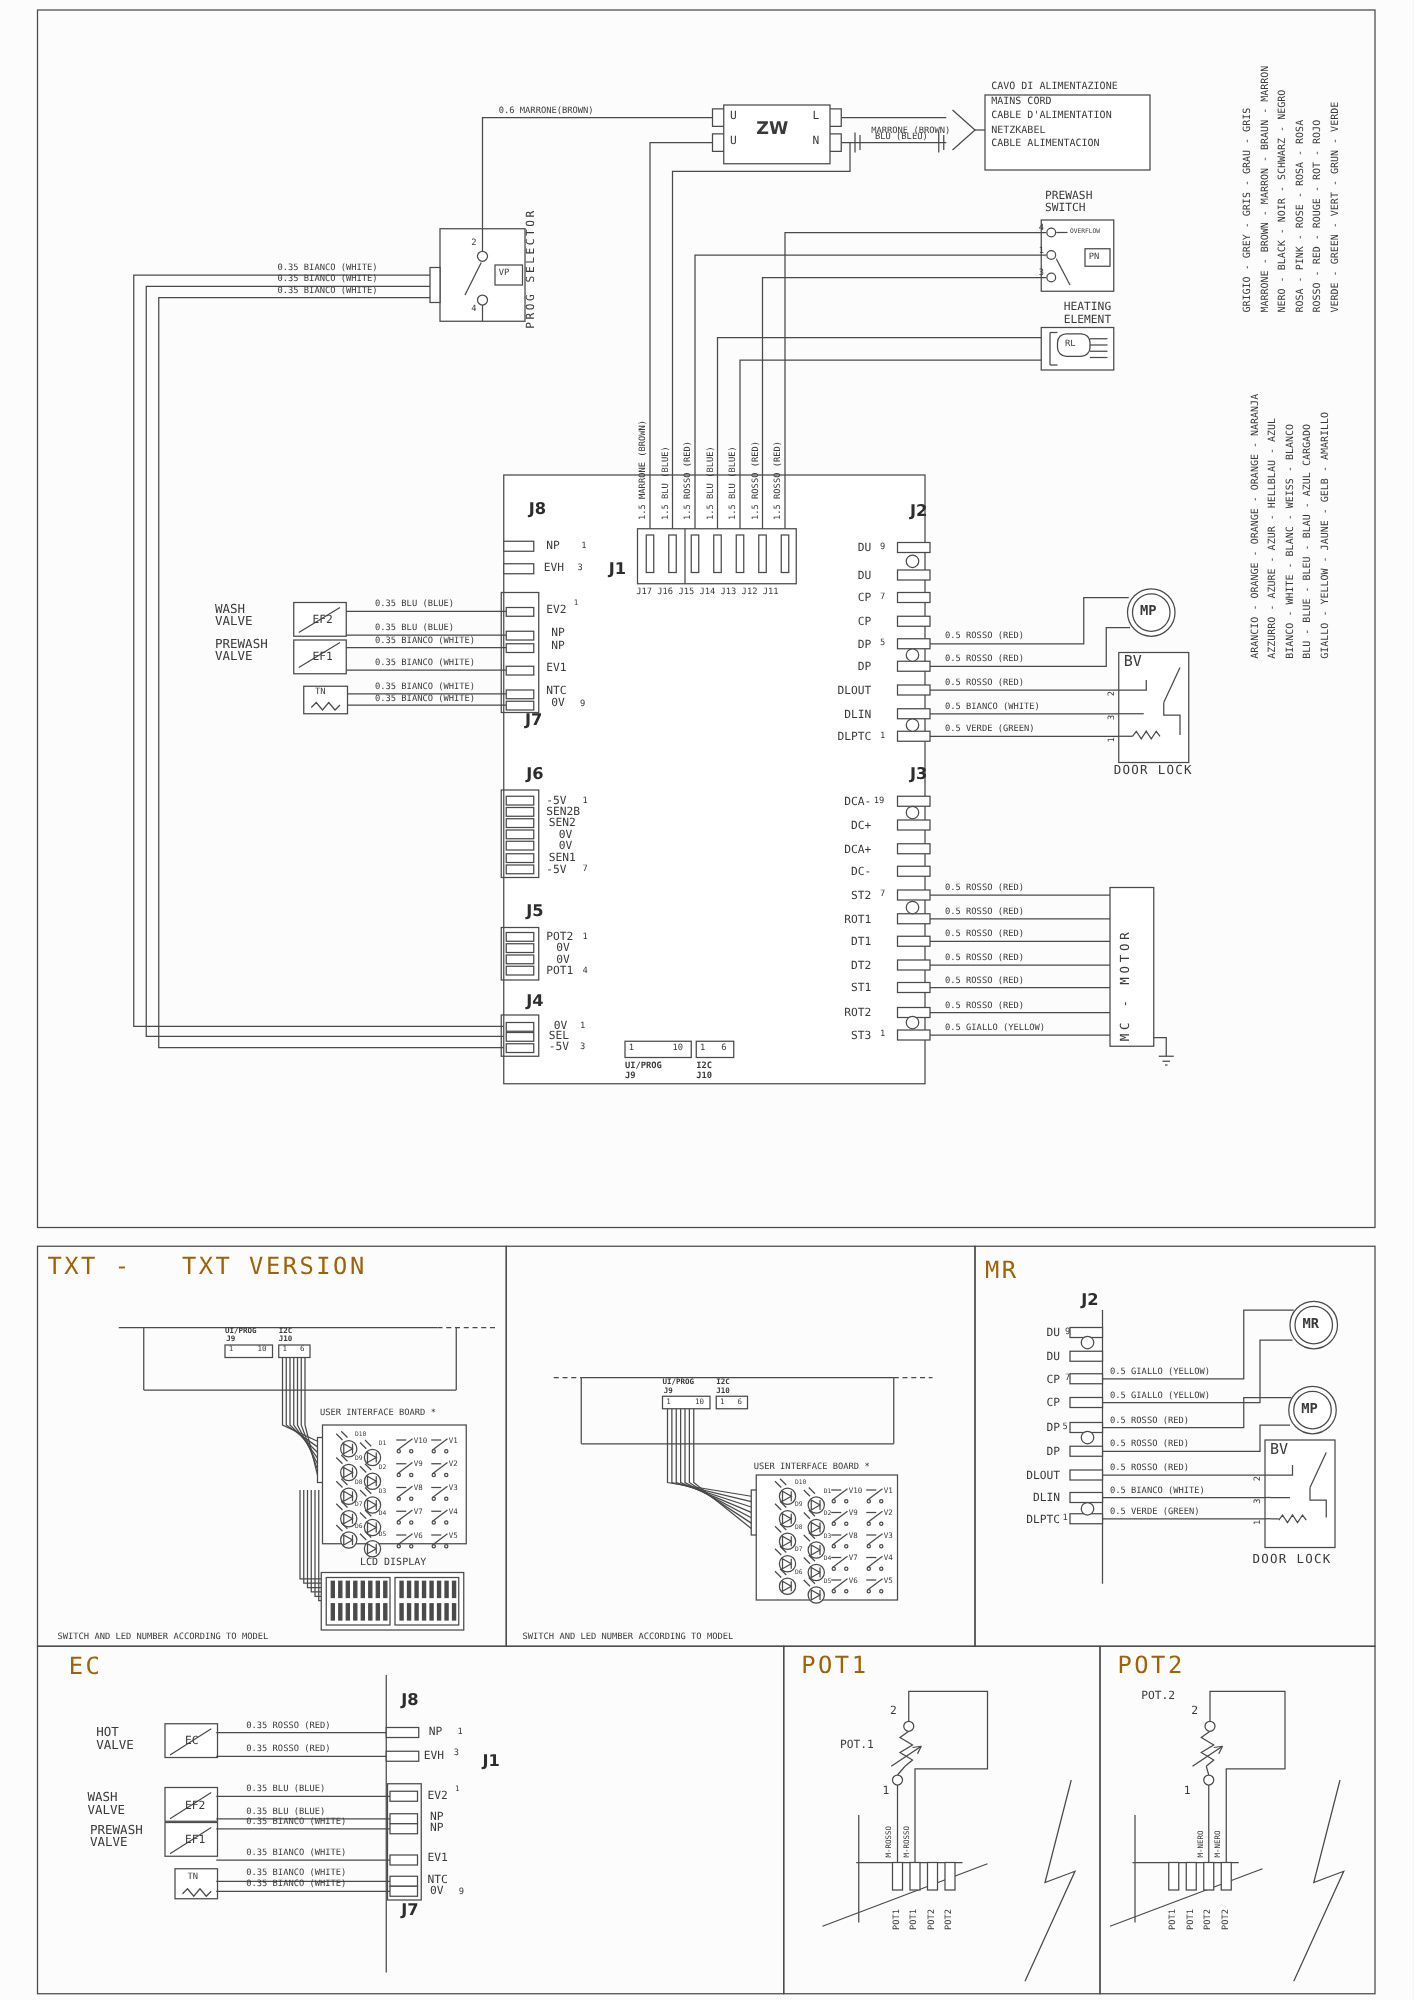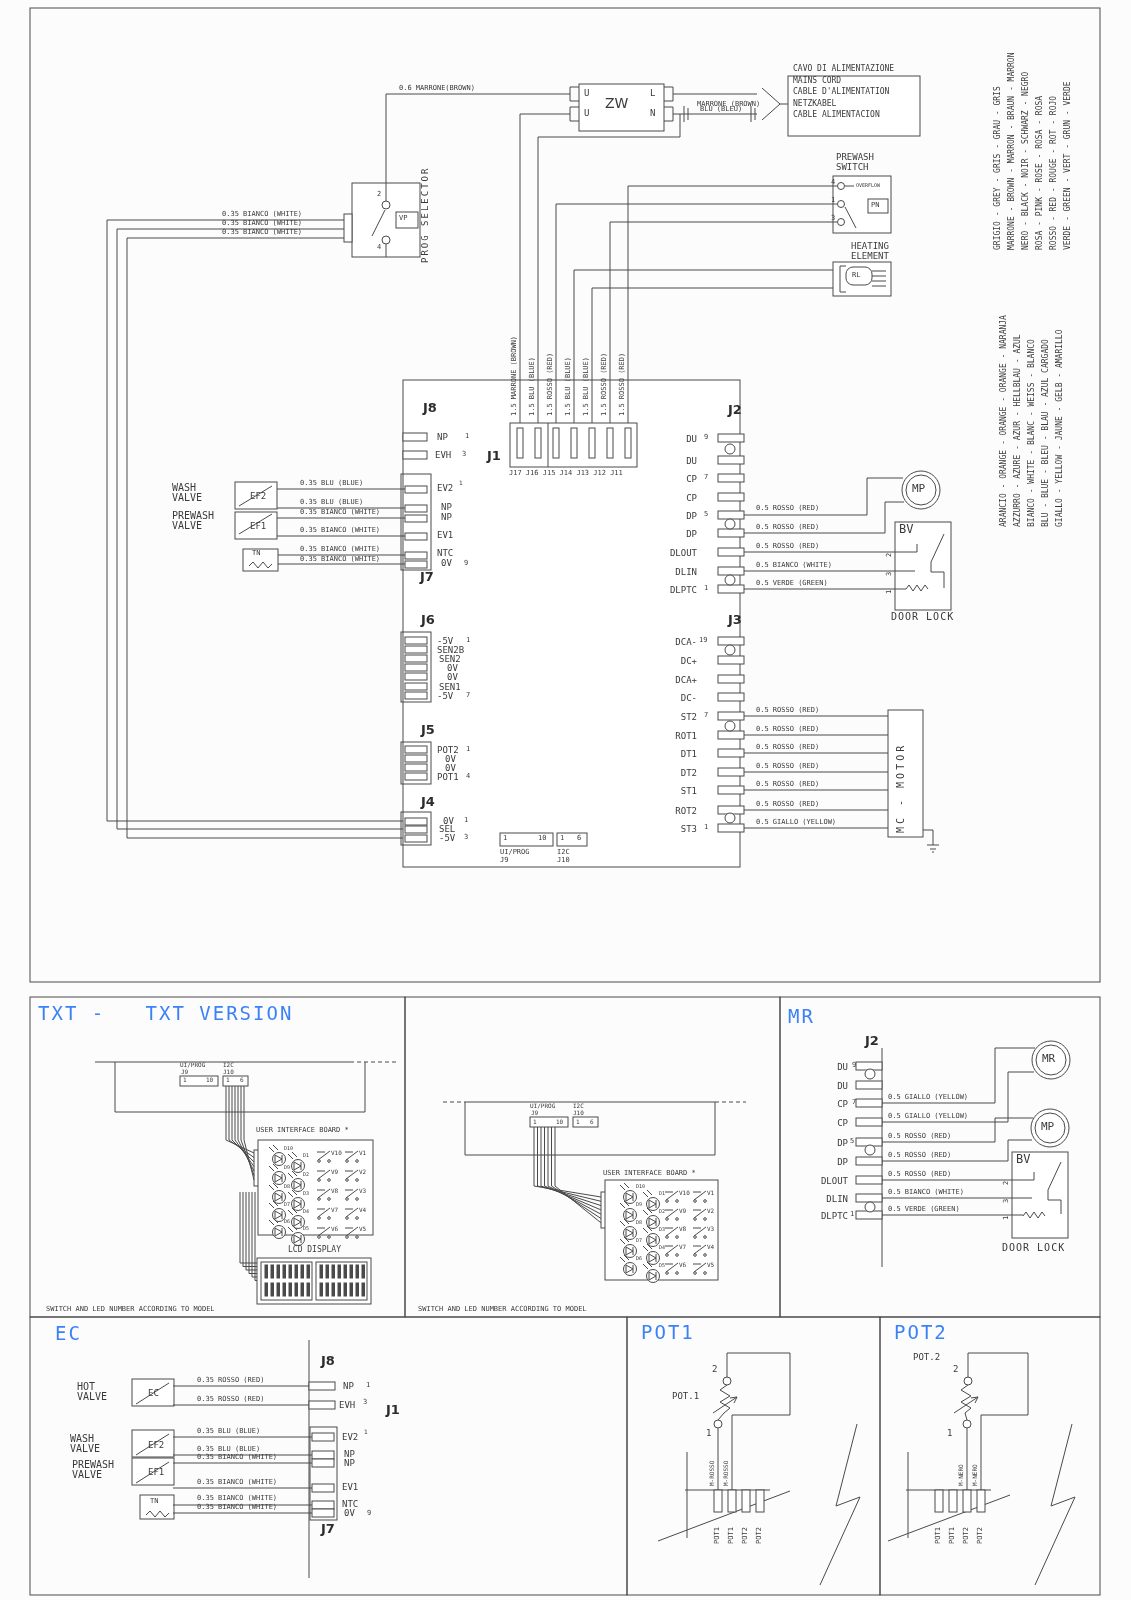--- a/index.html
+++ b/index.html
@@ -3,22 +3,22 @@
 <meta charset="utf-8">
 <style>
   html,body{margin:0;padding:0;background:#e9e9e9}
   #page{position:relative;width:1131px;height:1600px;background:#fcfcfc;overflow:hidden;
         font-family:"DejaVu Sans Mono",monospace;color:#3a3a3a}
   #art{position:absolute;left:0;top:0}
   .t{position:absolute;font-size:8px;line-height:1.12;white-space:pre}
   .s5{font-size:5px}.s6{font-size:6px}.s7{font-size:7px}.s9{font-size:9px}
   .s10{font-size:10px}.s11{font-size:11px}.s12{font-size:12px}
   .bb{font-family:"DejaVu Sans",sans-serif;font-weight:bold;font-size:13px;color:#2d2d2d}
-  .bt{font-weight:normal}
-  .ti{font-size:19px;letter-spacing:2px;color:#3b82f6}
+  .bt{font-weight:bold}
+  .ti{font-size:19px;letter-spacing:2px;color:#a16207}
   .rot{transform-origin:0 0;transform:rotate(-90deg)}
   .ra{text-align:right}
   .lh11{line-height:11.6px}.lh10{line-height:10px}
   .ls1{letter-spacing:1px}.ls2{letter-spacing:2px}.ls3{letter-spacing:3px}
 </style>
 </head>
 <body>
 
 <div id="page">
 <svg id="art" width="1131" height="1600" viewBox="0 0 1131 1600">

